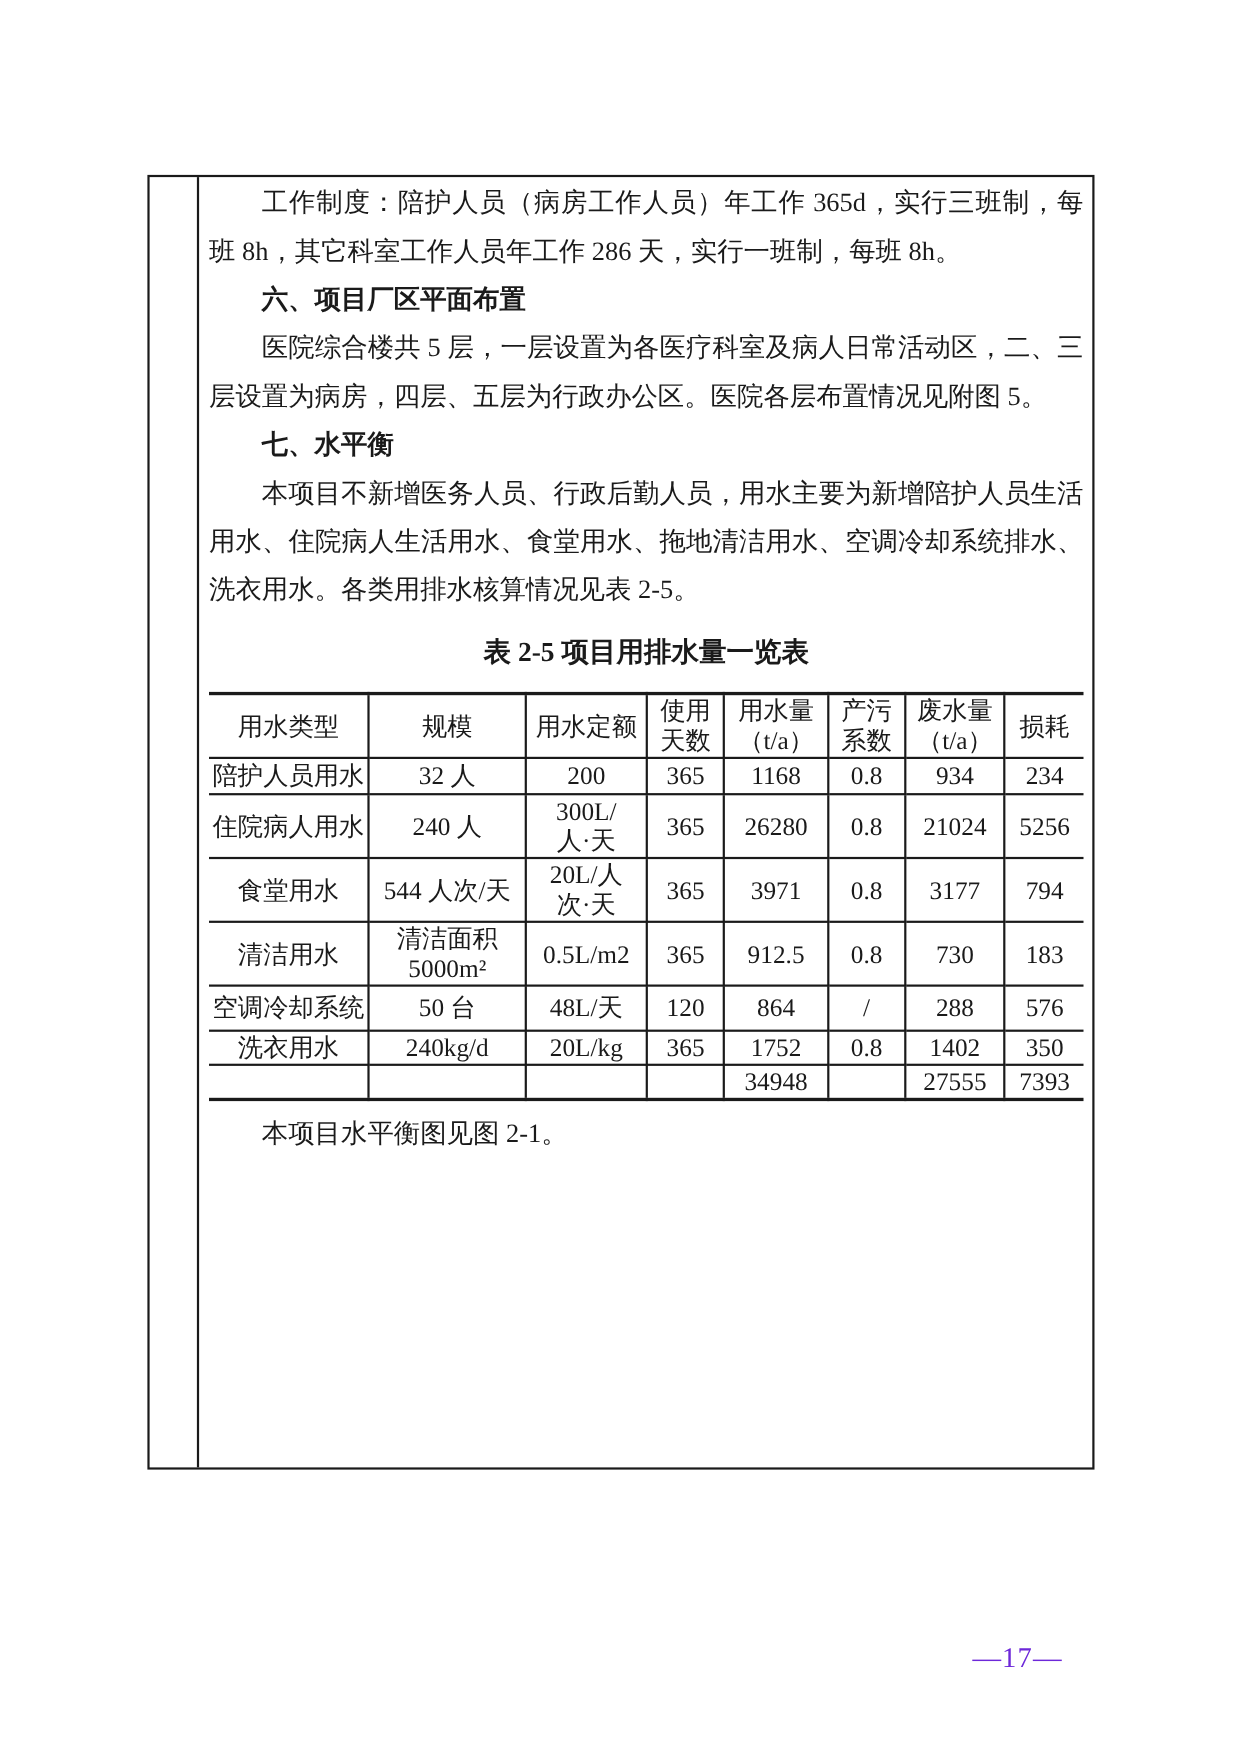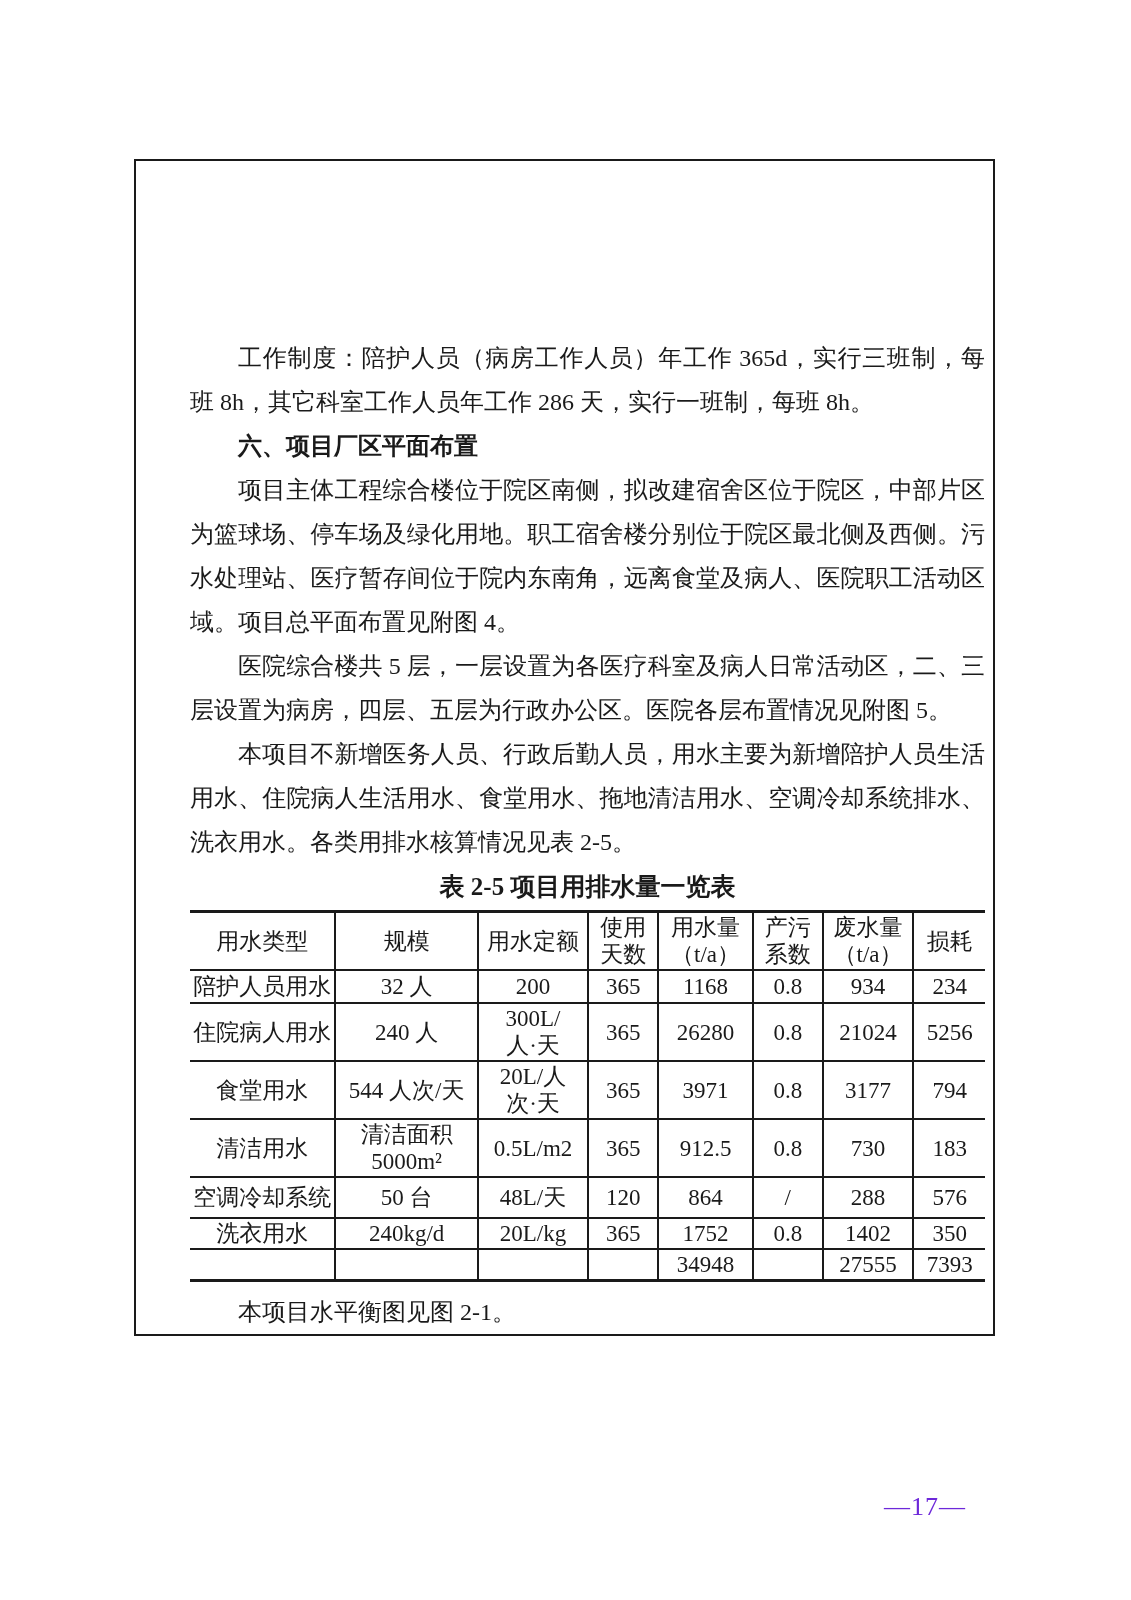--- a/index.html
+++ b/index.html
@@ -17,21 +17,20 @@
     overflow: hidden;
   }
   .doc-frame {
     position: absolute;
     left: 134px;
     top: 159px;
     width: 857px;
     height: 1173px;
     border: 2px solid #1a1a1a;
     display: flex;
-    align-items: flex-end;
   }
   .gutter {
     width: 43px;
     border-right: 2px solid #1a1a1a;
     flex: none;
   }
   .content {
     flex: 1;
     padding: 2px 8px 0 9px;
     font-size: 24px;
@@ -41,21 +40,21 @@
     margin: 0;
     text-align: justify;
     text-indent: 48px;
   }
   .content .heading {
     margin: 0;
     font-weight: bold;
     text-indent: 48px;
   }
   .table-title {
-    margin: 0;
+    margin: 12px;
     font-weight: bold;
     text-align: center;
     font-size: 25px;
     line-height: 46px;
   }
   table.water-table {
     width: 100%;
     border-collapse: collapse;
     table-layout: fixed;
     border-top: 3px solid #1a1a1a;
@@ -89,22 +88,22 @@
 </style>
 </head>
 <body>
 
 <div class="page">
   <div class="doc-frame">
     <div class="gutter"></div>
     <div class="content">
       <p>工作制度：陪护人员（病房工作人员）年工作 365d，实行三班制，每班 8h，其它科室工作人员年工作 286 天，实行一班制，每班 8h。</p>
       <p class="heading">六、项目厂区平面布置</p>
-      <p>项目主体工程综合楼位于院区南侧，拟改建宿舍区位于院区，中部片区为篮球场、停车场及绿化用地。职工宿舍楼分别位于院区最北侧及西侧。污水处理站、医疗暂存间位于院内东南角，远离食堂及病人、医院职工活动区域。项目总平面布置见附图 4。</p>
       <p>医院综合楼共 5 层，一层设置为各医疗科室及病人日常活动区，二、三层设置为病房，四层、五层为行政办公区。医院各层布置情况见附图 5。</p>
+      <p class="heading">七、水平衡</p>
       <p>本项目不新增医务人员、行政后勤人员，用水主要为新增陪护人员生活用水、住院病人生活用水、食堂用水、拖地清洁用水、空调冷却系统排水、洗衣用水。各类用排水核算情况见表 2-5。</p>
       <div class="table-title">表 2-5 项目用排水量一览表</div>
 
       <table class="water-table">
         <colgroup>
           <col style="width:18.3%">
           <col style="width:17.9%">
           <col style="width:13.9%">
           <col style="width:8.8%">
           <col style="width:11.9%">

